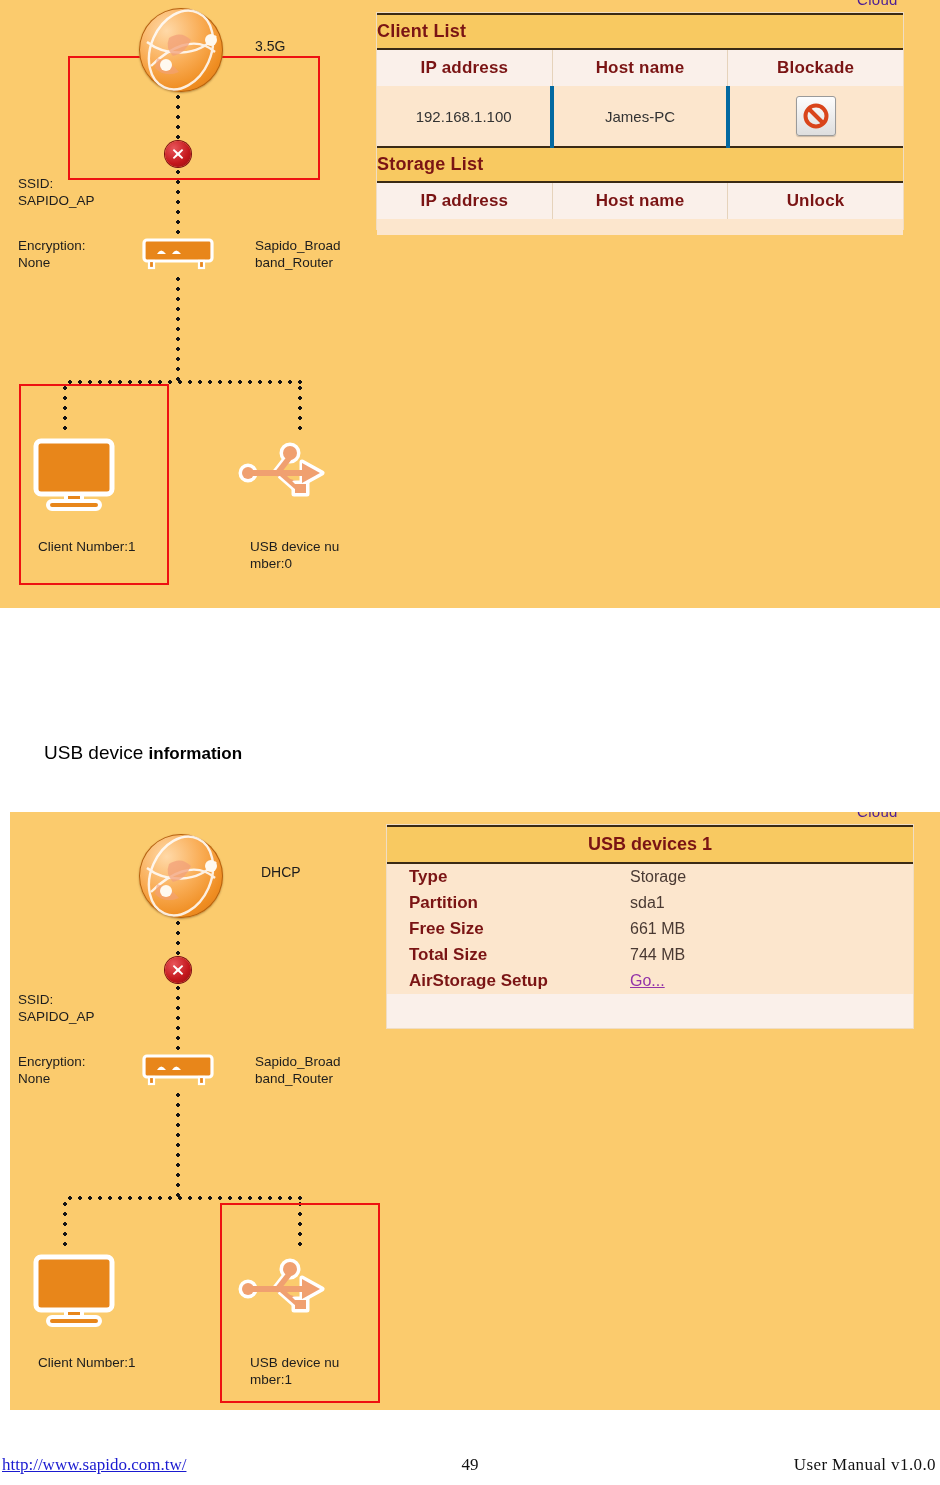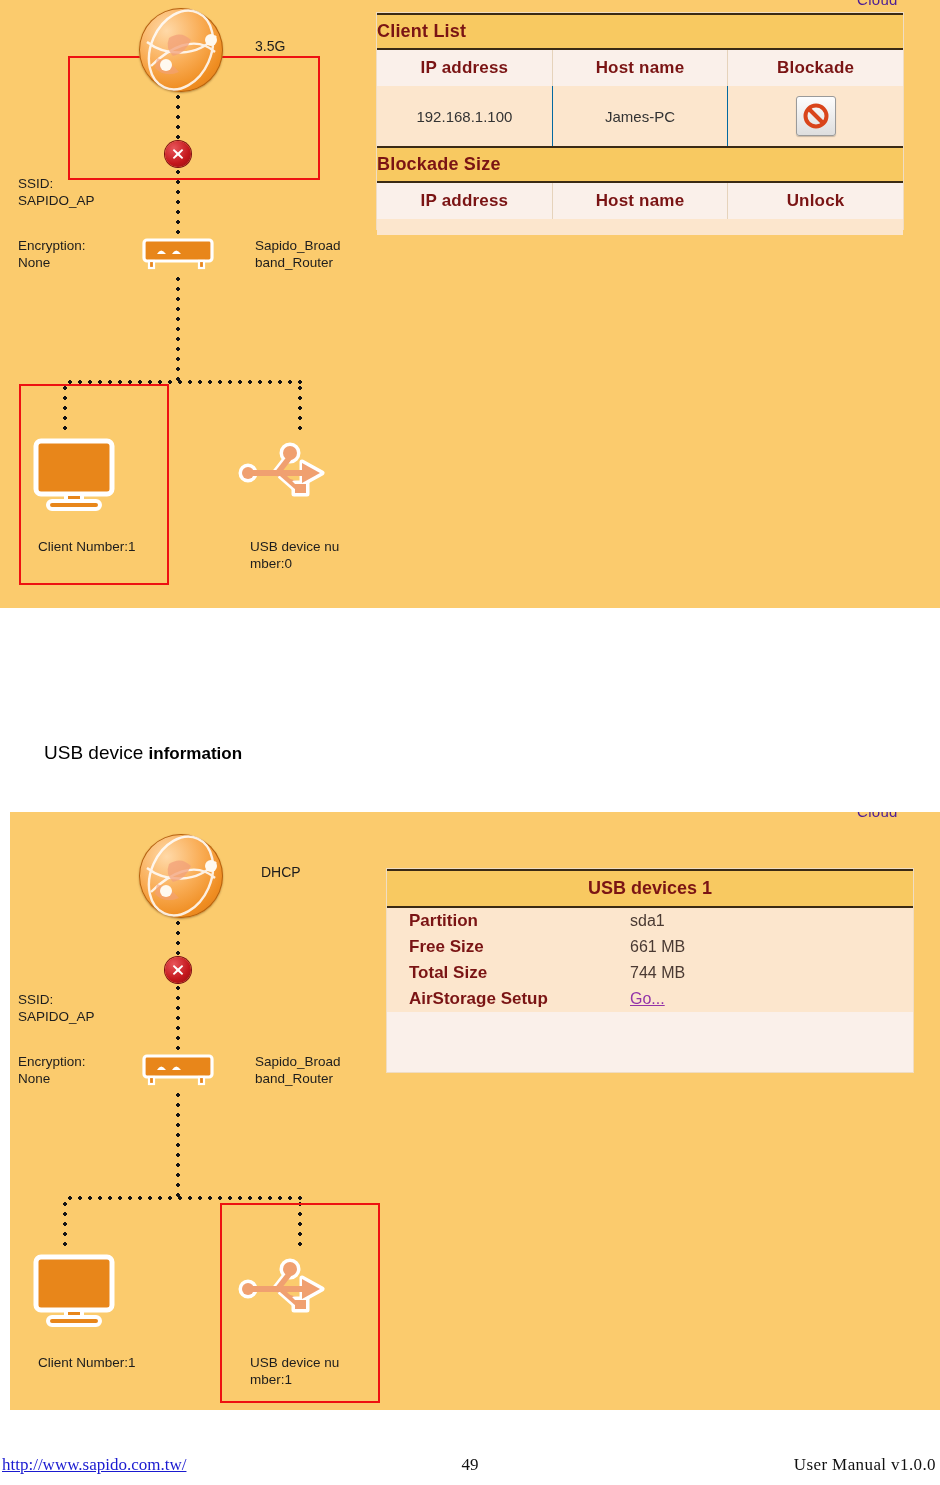--- a/index.html
+++ b/index.html
@@ -122,21 +122,21 @@
     letter-spacing: .2px;
   }
   .tbl tr.head-row td:last-child { border-right: none; }
   .tbl tr.data-row td {
     background: #FCE6CD;
     color: #333333;
     font-size: 15px;
     text-align: center;
     padding: 8px 0;
     height: 44px;
-    border-right: 1px solid #0369a1;
+    border-right: 4px solid #0369a1;
   }
   .tbl tr.data-row td:last-child { border-right: none; }
   .tbl tr.empty-row td { background: #FCE6CD; height: 14px; }
 
   .blockbtn {
     width: 38px; height: 38px;
     border: 1px solid #9a9a9a;
     border-radius: 3px;
     background: linear-gradient(#fdfdfd, #dedede);
     display: inline-flex; align-items: center; justify-content: center;
@@ -316,21 +316,21 @@
         <td>
           <span class="blockbtn">
             <svg width="26" height="26" viewBox="0 0 26 26">
               <circle cx="13" cy="13" r="10.5" fill="none" stroke="#d9441a" stroke-width="4"></circle>
               <path d="M6 6 L20 20" stroke="#d9441a" stroke-width="4" stroke-linecap="butt"></path>
             </svg>
           </span>
         </td>
       </tr>
       <tr class="title-row">
-        <td colspan="3">Blockade Size</td>
+        <td colspan="3">Storage List</td>
       </tr>
       <tr class="head-row">
         <td>IP address</td>
         <td>Host name</td>
         <td>Unlock</td>
       </tr>
       <tr class="empty-row">
         <td colspan="3"></td>
       </tr>
     </tbody>
@@ -420,25 +420,29 @@
         <path d="M40 33 L54 15 L58 19 L44 37 Z"></path>
         <path d="M46 36 L62 50 L62 45 L50 33 Z"></path>
         <rect x="61" y="44" width="11" height="9"></rect>
         <path d="M68 23 L86 33 L68 43 Z"></path>
       </g>
     </svg>
   </div>
   <div class="diag-label" style="left:240px; top:542px;">USB device nu
 mber:1</div>
 
-  <div class="datacard" style="left:376px; top:12px; width:528px; height:205px;margin-top:44px;">
+  <div class="datacard" style="left:376px; top:12px; width:528px; height:205px;">
     <table class="usb-tbl">
       <tbody>
           <tr class="title-row">
         <td colspan="2">USB devices 1</td>
+      </tr>
+      <tr>
+        <td class="k">Type</td>
+        <td class="v">Storage</td>
       </tr>
       <tr>
         <td class="k">Partition</td>
         <td class="v">sda1</td>
       </tr>
       <tr>
         <td class="k">Free Size</td>
         <td class="v">661 MB</td>
       </tr>
       <tr>

